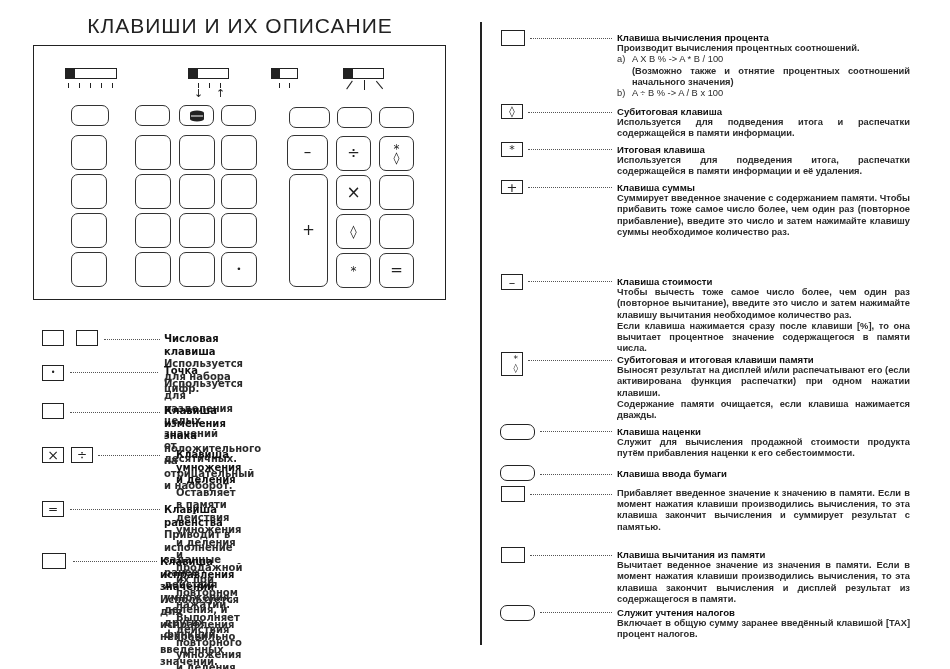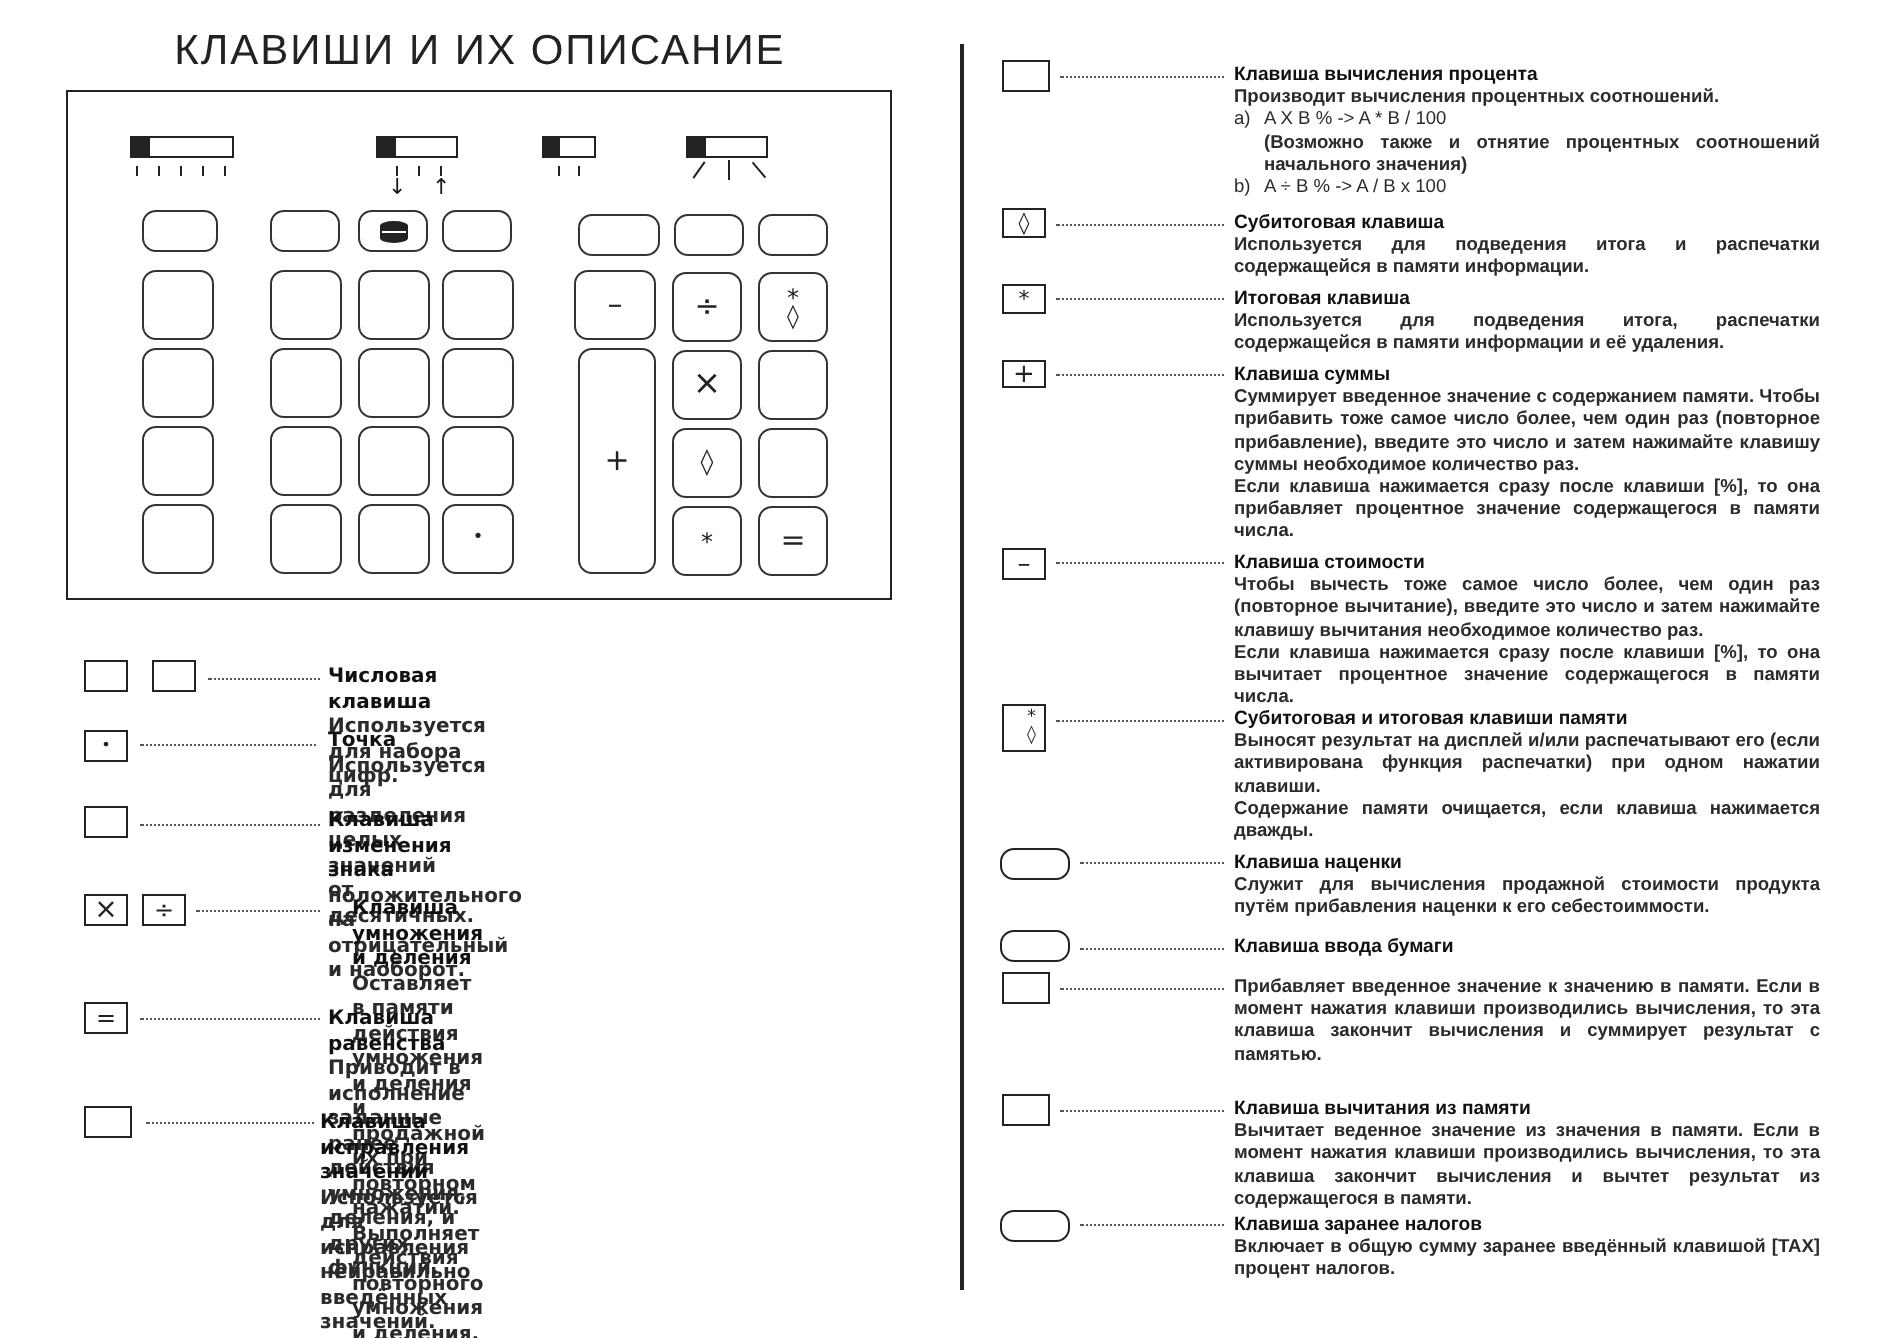--- a/index.html
+++ b/index.html
@@ -255,21 +255,20 @@
 </div>
 
 <div class="item">
   <div class="ibox" style="left:501px;top:180px;width:22px;height:14px;font-size:13px;">
       <span>+</span>
     </div>
   <div class="dots" style="left:528px;top:187px;width:84px;"></div>
   <div class="desc-right" style="left:617px;top:182px;">
     <p class="h">Клавиша суммы</p>
     <p>Суммирует введенное значение с содержанием памяти. Чтобы прибавить тоже самое число более, чем один раз (повторное прибавление), введите это число и затем нажимайте клавишу суммы необходимое количество раз.</p>
-    <p>Если клавиша нажимается сразу после клавиши [%], то она прибавляет процентное значение содержащегося в памяти числа.</p>
   </div>
 </div>
 
 <div class="item">
   <div class="ibox" style="left:501px;top:274px;width:22px;height:16px;font-size:13px;">
       <span>–</span>
     </div>
   <div class="dots" style="left:528px;top:281px;width:84px;"></div>
   <div class="desc-right" style="left:617px;top:276px;">
     <p class="h">Клавиша стоимости</p>
@@ -314,24 +313,24 @@
   <div class="desc-right" style="left:617px;top:488px;">
     <p>Прибавляет введенное значение к значению в памяти. Если в момент нажатия клавиши производились вычисления, то эта клавиша закончит вычисления и суммирует результат с памятью.</p>
   </div>
 </div>
 
 <div class="item">
   <div class="ibox" style="left:501px;top:547px;width:24px;height:16px;"></div>
   <div class="dots" style="left:530px;top:555px;width:82px;"></div>
   <div class="desc-right" style="left:617px;top:549px;">
     <p class="h">Клавиша вычитания из памяти</p>
-    <p>Вычитает веденное значение из значения в памяти. Если в момент нажатия клавиши производились вычисления, то эта клавиша закончит вычисления и вычтет результат из содержащегося в памяти.</p>
+    <p>Вычитает веденное значение из значения в памяти. Если в момент нажатия клавиши производились вычисления, то эта клавиша закончит вычисления и дисплей результат из содержащегося в памяти.</p>
   </div>
 </div>
 
 <div class="item">
   <div class="ibox round" style="left:500px;top:605px;width:35px;height:16px;"></div>
   <div class="dots" style="left:540px;top:612px;width:72px;"></div>
   <div class="desc-right" style="left:617px;top:607px;">
-    <p class="h">Клавиша заранее налогов</p>
+    <p class="h">Служит учтения налогов</p>
     <p>Включает в общую сумму заранее введённый клавишой [TAX] процент налогов.</p>
   </div>
 </div>
 
 </body></html>

